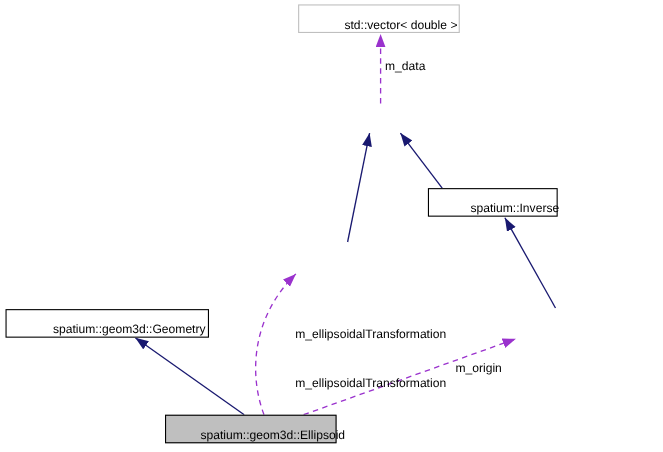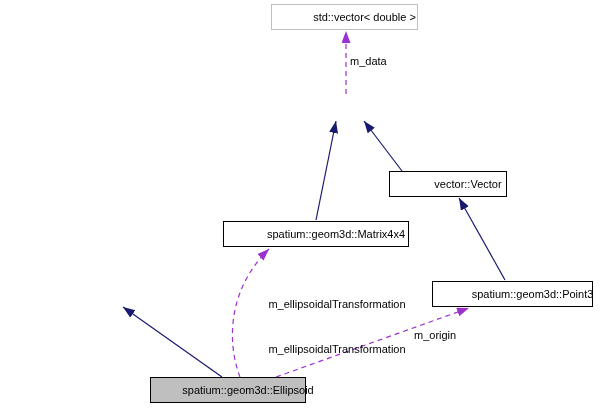--- a/index.html
+++ b/index.html
@@ -34,21 +34,21 @@
   .head-inherit { fill: var(--inheritance-edge, #191970); }
   .head-usage   { fill: var(--usage-edge, #9a32cd); }
   .node {
     position: absolute;
     box-sizing: border-box;
     background: var(--node-fill, #ffffff);
     border: 1px solid var(--node-border, #000000);
     color: var(--text, #000000);
     font-size: 11px;
     display: flex;
-    align-items: center;
+    align-items: flex-end;
     justify-content: center;
     white-space: nowrap;
     cursor: pointer;
     padding-left: 40px;
   }
   .node.external {
     border-color: var(--external-node-border, #bfbfbf);
     cursor: default;
   }
   .node.selected {
@@ -93,31 +93,28 @@
 
     <line class="edge-dashed" x1="276" y1="377" x2="469" y2="308" marker-end="url(#arrow-usage)"></line>
   </svg>
 
   <div class="node external" style="left:271px; top:4px; width:147px; height:26px;">
     <span>std::vector&lt; double &gt;</span>
   </div>
 
 
   <div class="node" style="left:389px; top:171px; width:118px; height:26px;">
-    <span>vector::Vector</span>
-  </div>
-
-  <div class="node" style="left:223px; top:221px; width:186px; height:26px;">
-    <span>spatium::geom3d::Matrix4x4</span>
+    <span>spatium::Inverse</span>
   </div>
 
 
-  <div class="node" style="left:432px; top:281px; width:161px; height:26px;">
-    <span>spatium::geom3d::Point3</span>
+  <div class="node" style="left:5px; top:281px; width:185px; height:26px;">
+    <span>spatium::geom3d::Geometry</span>
   </div>
+
 
   <div class="node selected" style="left:150px; top:377px; width:156px; height:26px;">
     <span>spatium::geom3d::Ellipsoid</span>
   </div>
 
   <div class="edge-label" style="left:350px; top:54px;">m_data</div>
 
   <div class="edge-label centered" style="left:237px; top:267px; width:200px;">
     <div>m_ellipsoidalTransformation</div>
     <div>m_ellipsoidalTransformation</div>

